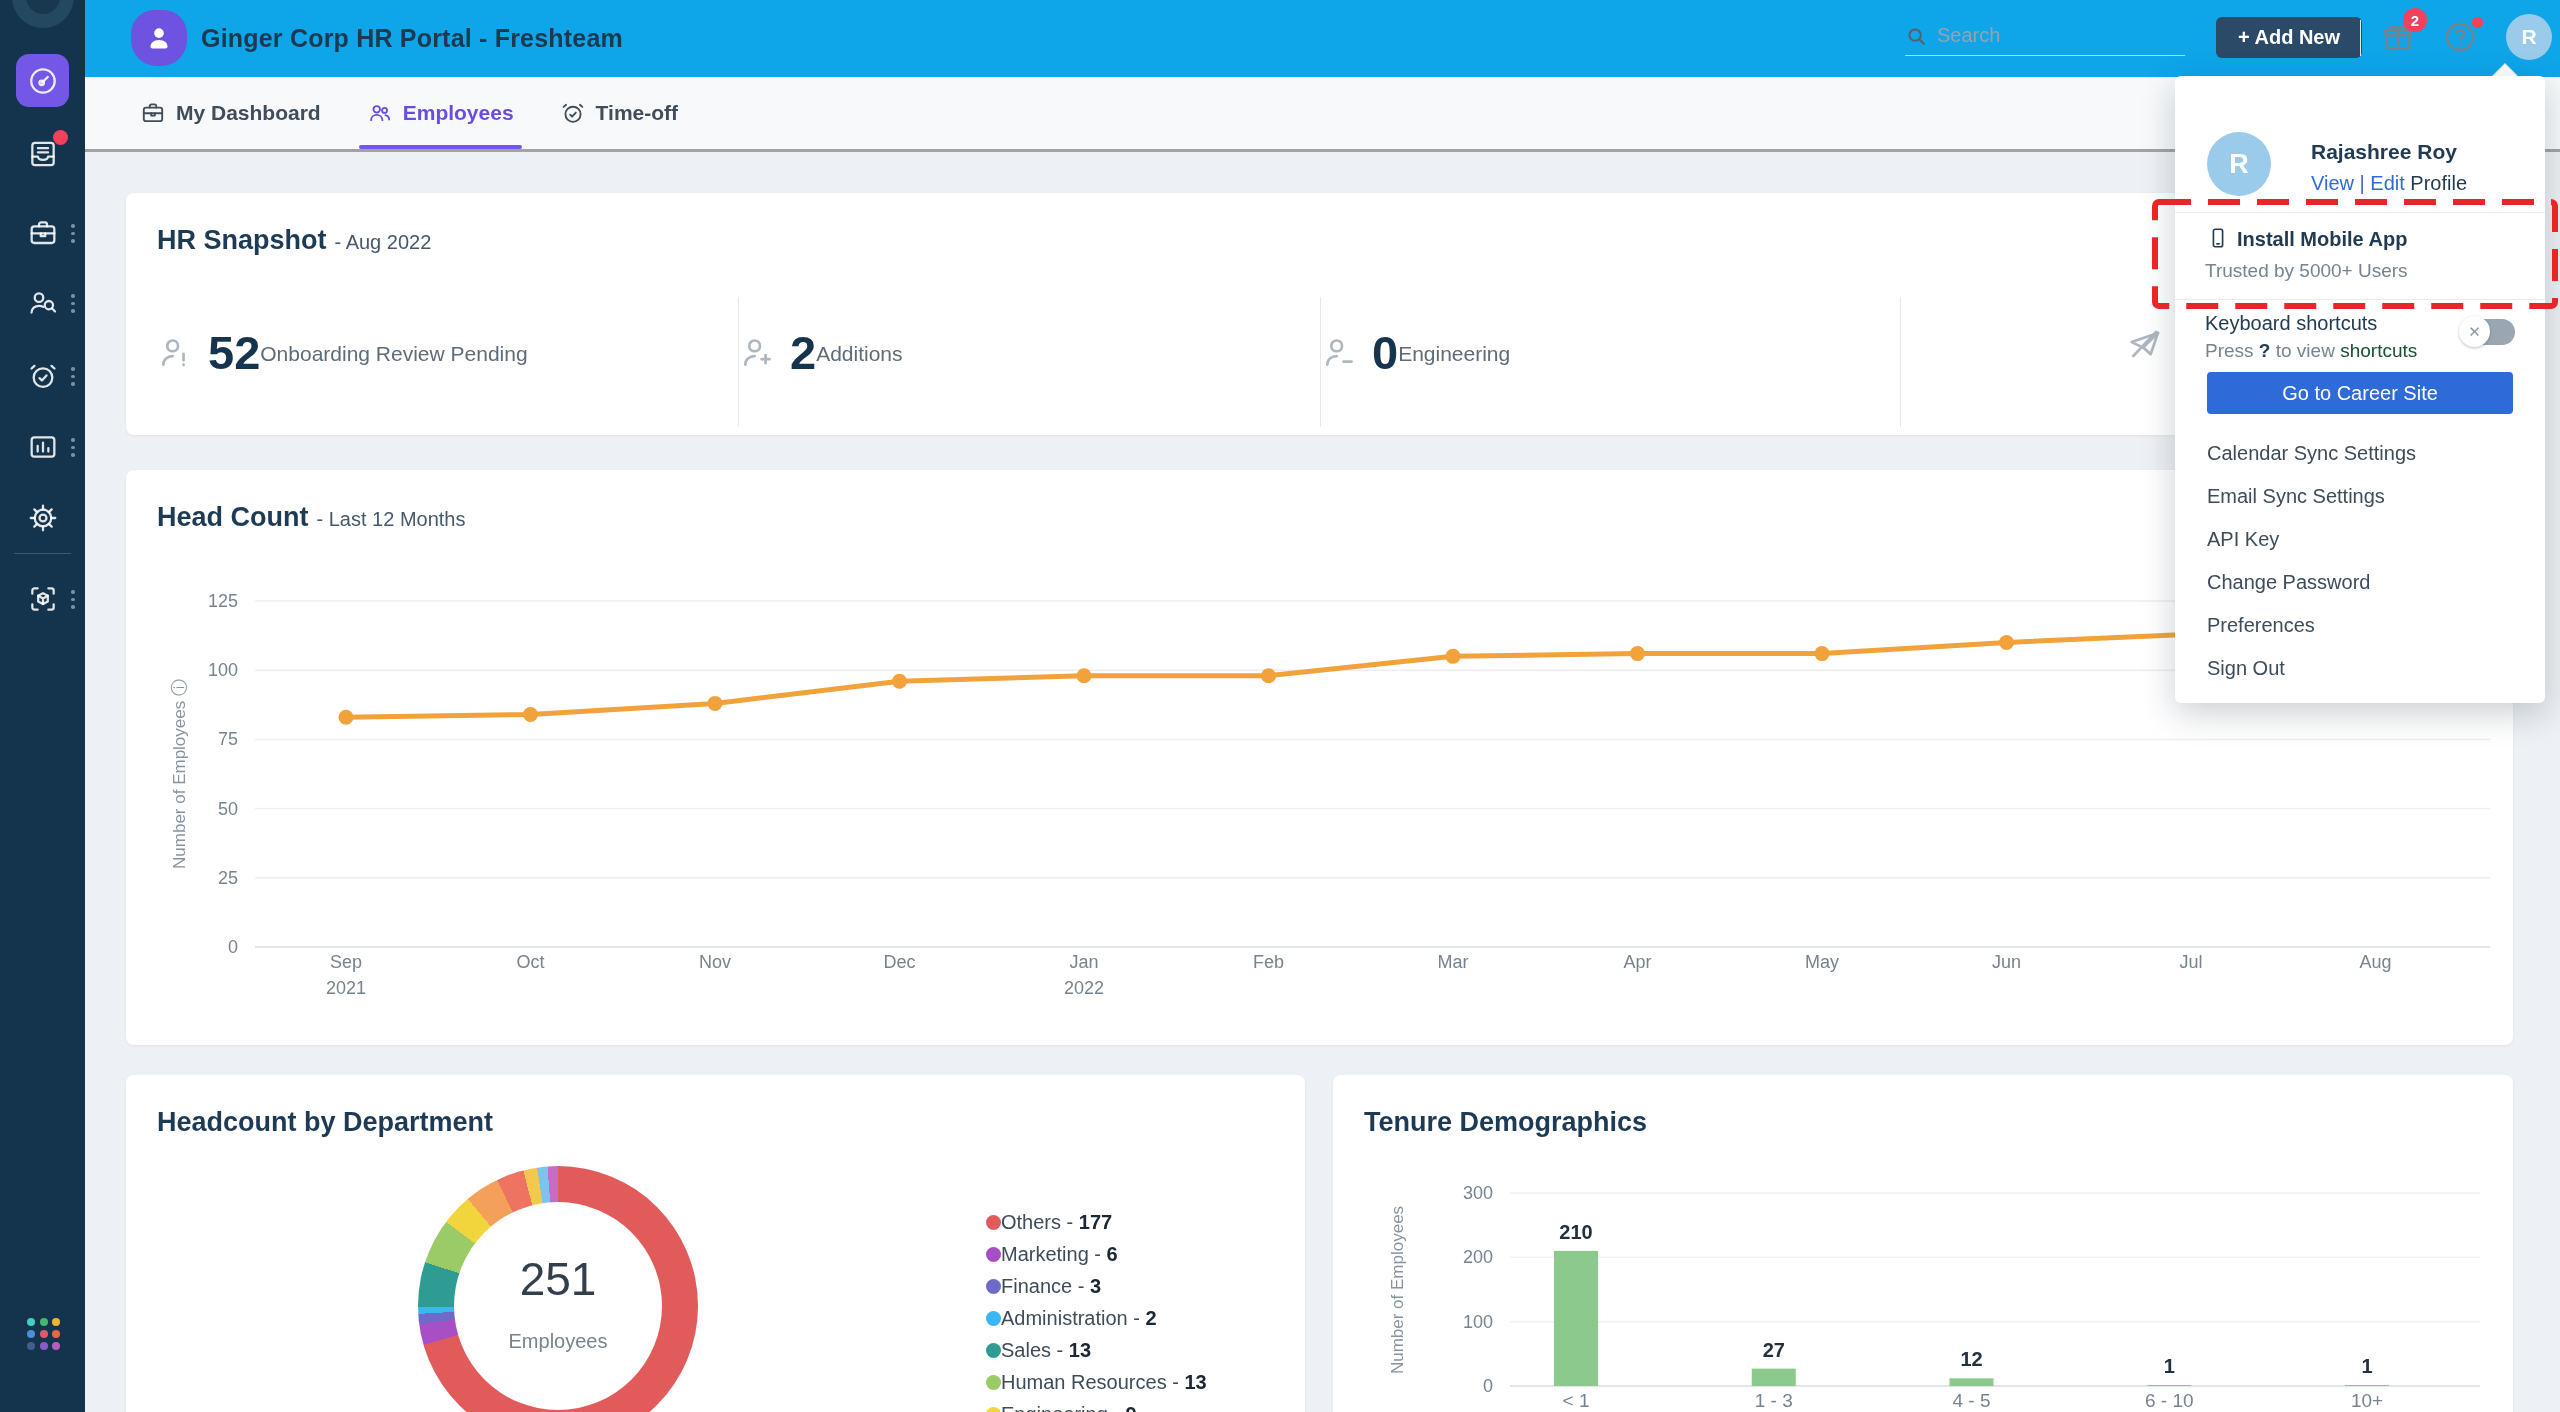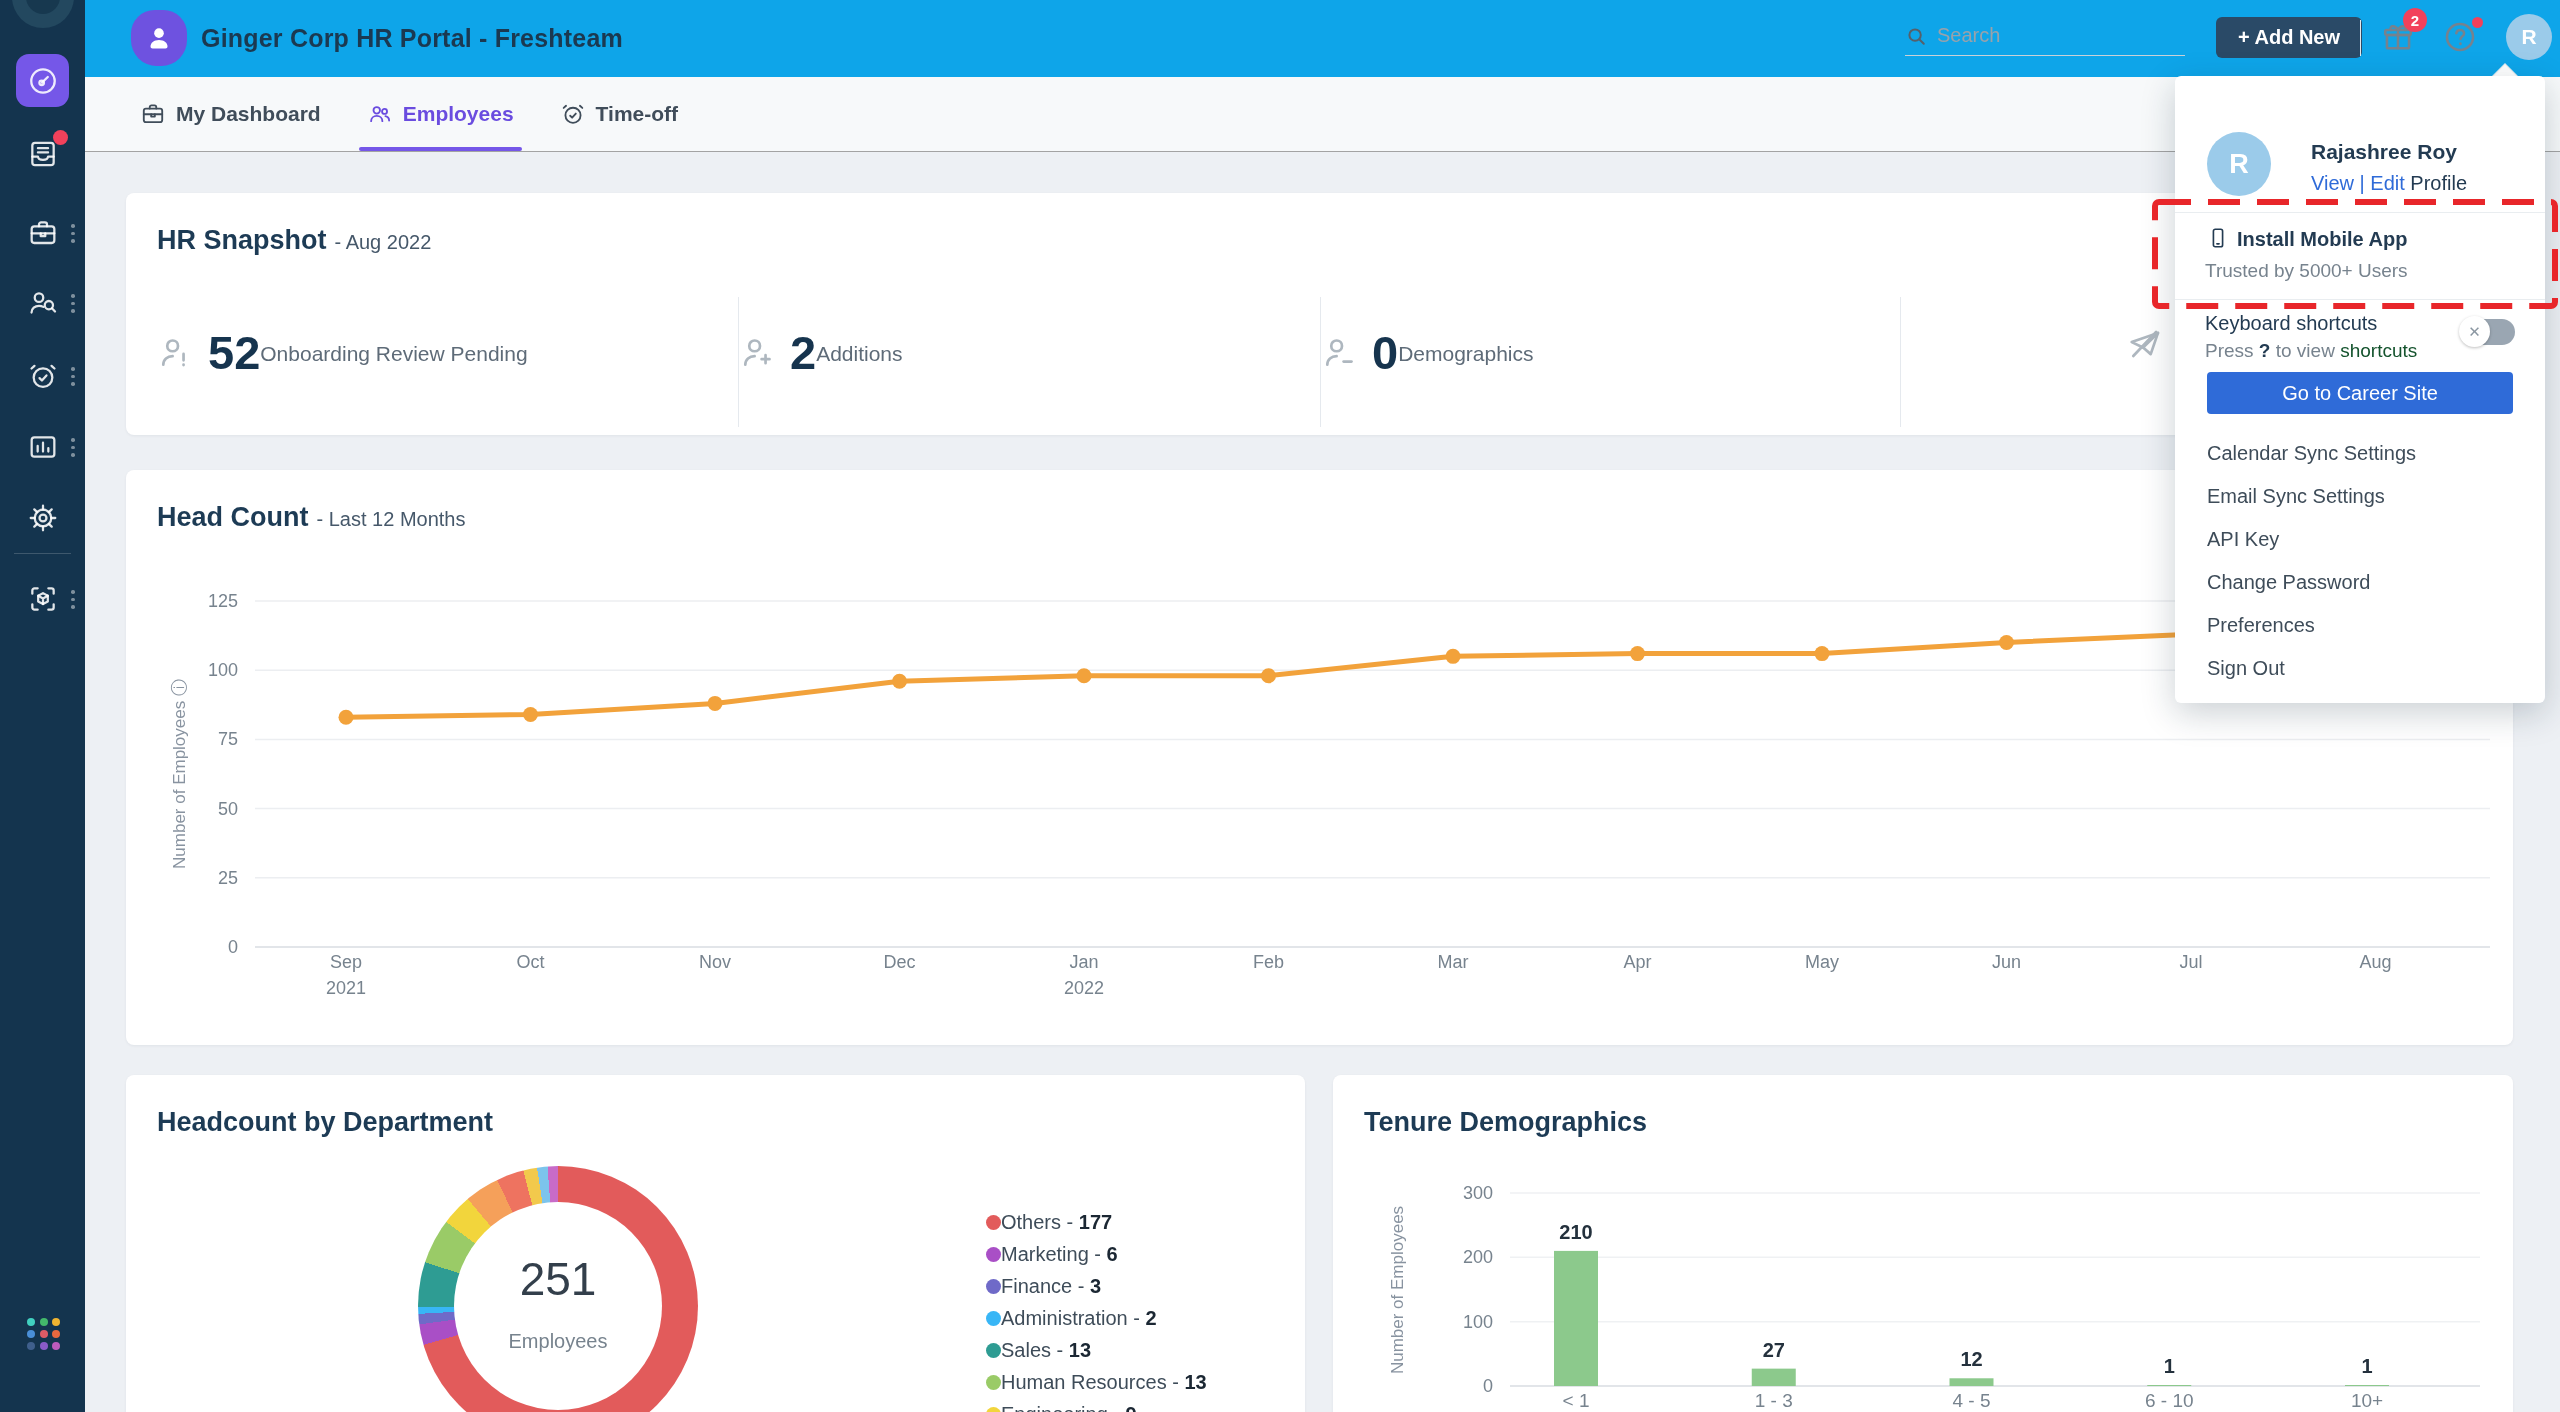--- a/index.html
+++ b/index.html
@@ -32,21 +32,21 @@
   .hdr-divider { position:absolute; left:2275px; top:20px; width:1px; height:36px; background:#E3E8EC; }
   .hdr-icon { position:absolute; top:20px; width:36px; height:36px; color:#76828E; cursor:pointer; }
   .hdr-icon svg { width:34px; height:34px; }
   #gift-wrap { left:2296px; }
   #gift-wrap .num-badge { position:absolute; right:-10px; top:-12px; min-width:24px; height:24px; border-radius:12px; background:#F2415B; color:#fff; font-size:15px; font-weight:700; display:flex; align-items:center; justify-content:center; padding:0 6px; }
   #help-wrap { left:2358px; }
   #help-wrap .mini-dot { position:absolute; right:-4px; top:-3px; width:11px; height:11px; border-radius:50%; background:#F2415B; }
   #hdr-avatar { position:absolute; left:2421px; top:14px; width:46px; height:46px; border-radius:50%; background:#9BCBEA; color:#fff; font-size:21px; font-weight:700; display:flex; align-items:center; justify-content:center; cursor:pointer; }
 
   
-  #tabbar { position:absolute; left:85px; top:77px; width:2475px; height:75px; background:#F7F9FA; border-bottom:1px solid #a3a3a3; display:flex; align-items:stretch; padding-left:55px; gap:46px; z-index:5; }
+  #tabbar { position:absolute; left:85px; top:77px; width:2475px; height:75px; background:#F7F9FA; border-bottom:3px solid #a3a3a3; display:flex; align-items:stretch; padding-left:55px; gap:46px; z-index:5; }
   .tab { position:relative; display:flex; align-items:center; gap:10px; font-size:21px; font-weight:700; color:#404D5A; cursor:pointer; }
   .tab svg { width:26px; height:26px; }
   .tab.active { color:#6A4CDF; }
   .tab.active::after { content:""; position:absolute; left:-8px; right:-8px; bottom:0; height:4px; border-radius:2px; background:#7557E8; }
 
   
   #content { position:absolute; left:85px; top:152px; width:2475px; height:1260px; background:#EDF0F4; overflow:hidden; }
   .card { position:absolute; background:#fff; border-radius:8px; box-shadow:0 1px 3px rgba(24,40,58,.06); }
   .card-title { position:absolute; left:31px; top:32px; font-size:27px; font-weight:700; color:#1D3B55; }
   .card-title .sub { font-size:20px; font-weight:400; color:#46586A; margin-left:8px; }
@@ -306,21 +306,21 @@
           </div>
           <div class="stat" style="left: 1194px;">
             <div class="row">
               <svg viewBox="0 0 24 24" fill="none" stroke="currentColor" stroke-width="1.7" stroke-linecap="round" stroke-linejoin="round">
                 <circle cx="10.5" cy="7.5" r="3.4"></circle>
                 <path d="M4.6 19.4c0-3.4 2.6-5.4 5.9-5.4"></path>
                 <path d="M14.9 17.4h5"></path>
               </svg>
               <span class="val">0</span>
             </div>
-            <div class="lbl">Demographics</div>
+            <div class="lbl">Engineering</div>
           </div>
           <div class="stat cut">
             <div class="row">
               <svg viewBox="0 0 24 24" fill="none" stroke="currentColor" stroke-width="1.7" stroke-linecap="round" stroke-linejoin="round">
                 <path d="M3.6 10.8 20.2 5l-4.6 13.4-4.8-4.2z"></path>
                 <path d="M10.8 14.2 20.2 5"></path>
                 <path d="M4.6 19.6 19 4.4"></path>
               </svg>
               <span class="val"></span>
             </div>

